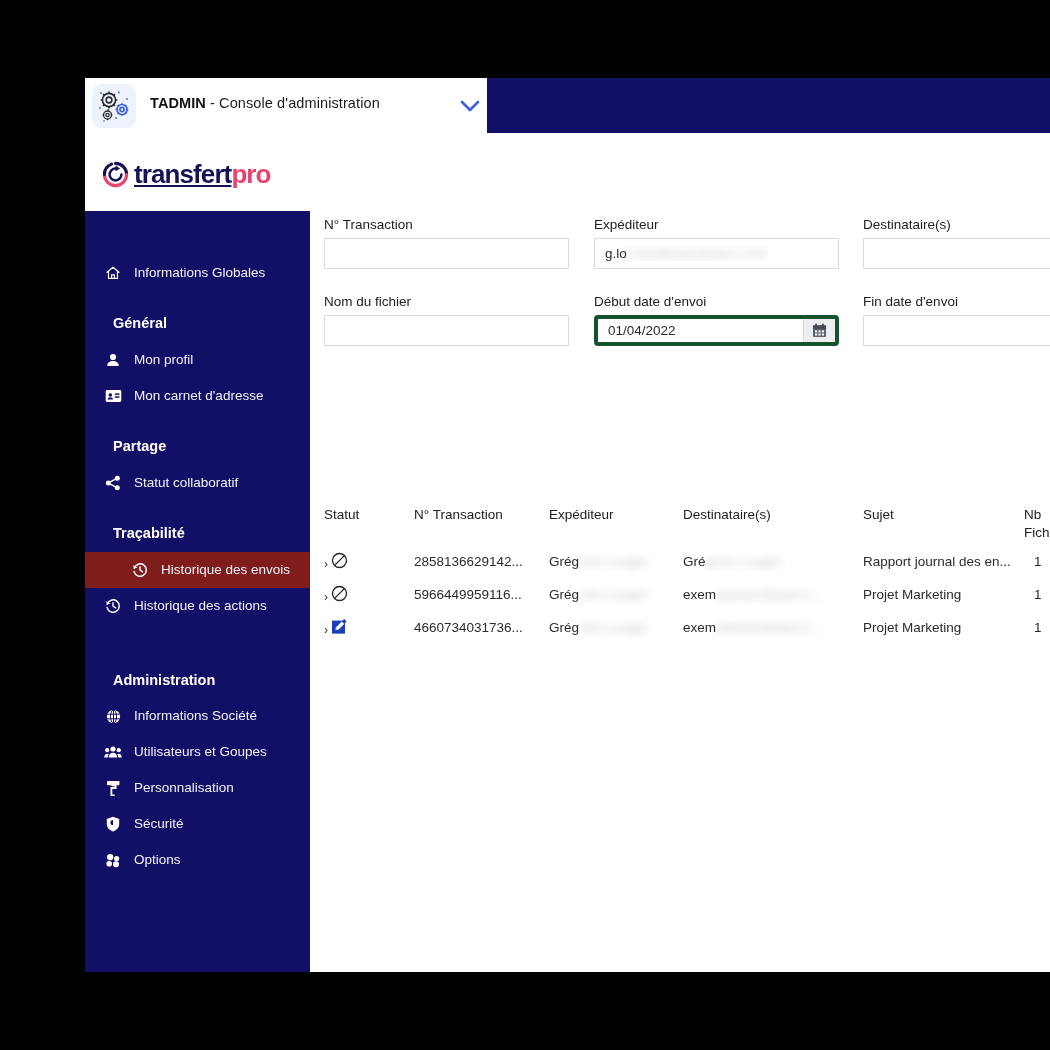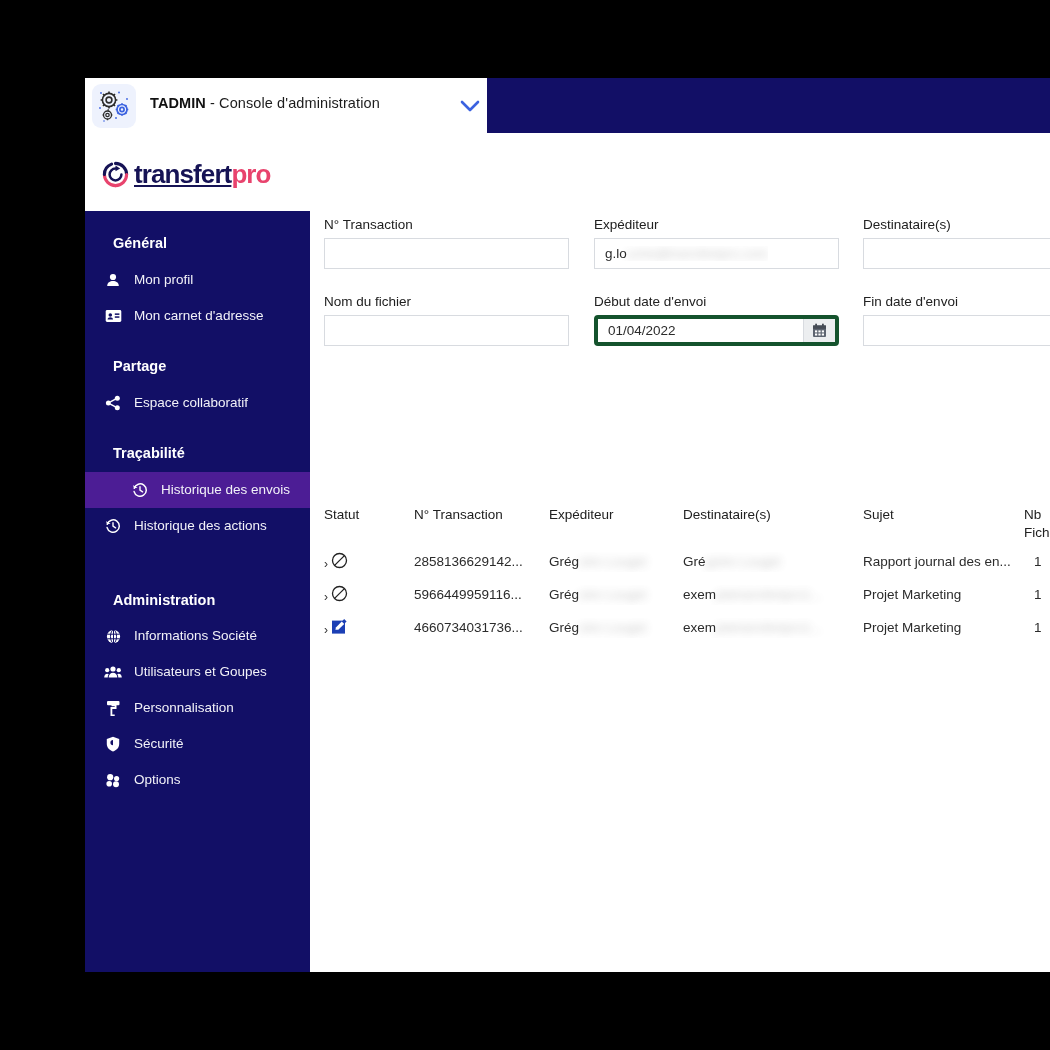--- a/index.html
+++ b/index.html
@@ -98,21 +98,21 @@
     position: relative;
     display: flex;
     align-items: center;
     height: 36px;
     padding-left: 17px;
     font-size: 13.5px;
     color: #f2f2f8;
     cursor: pointer;
     white-space: nowrap;
   }
-  .nav-item.active { background: #4c1d95; padding-left: 44px; }
+  .nav-item.active { background: #7f1d1d; padding-left: 44px; }
   .nav-ico {
     width: 22px;
     min-width: 22px;
     margin-right: 10px;
     display: flex;
     align-items: center;
     justify-content: center;
     color: #ffffff;
   }
   .nav-ico svg { display: block; }
@@ -285,20 +285,28 @@
           <path d="M2.4 13.5 A11.1 11.1 0 0 1 9.6 3.1" fill="none" stroke="#161355" stroke-width="3.1" stroke-linecap="round"></path>
           <path d="M13.5 7.6 A5.9 5.9 0 1 0 19.4 13.5" fill="none" stroke="#161355" stroke-width="2.5" stroke-linecap="round"></path>
           <path d="M13.5 4.6 L18.2 7.4 L13.5 10.2 Z" fill="#161355"></path>
         </svg>
       </span>
       <span id="logo-text"><span class="logo-t1">transfert</span><span class="logo-t2">pro</span></span>
     </div>
 
     <div id="sidebar">
 
+      <div class="nav-item" style="margin-top:44px">
+        <span class="nav-ico">
+          <svg width="16" height="16" viewBox="0 0 16 16">
+              <path d="M2 7.3 L8 2.3 L14 7.3 M3.5 6.4 V13.4 H12.5 V6.4 M6.6 13.4 V9.9 H9.4 V13.4" fill="none" stroke="#ffffff" stroke-width="1.2" stroke-linejoin="round" stroke-linecap="round"></path>
+            </svg>
+        </span>
+        <span class="nav-label">Informations Globales</span>
+      </div>
 
       <div class="nav-group" style="margin-top:24px">Général</div>
 
       <div class="nav-item" style="margin-top:11px">
         <span class="nav-ico">
           <svg width="16" height="16" viewBox="0 0 16 16">
               <circle cx="8" cy="5" r="3.1" fill="#ffffff"></circle>
               <path d="M2.2 14 C2.2 10.4 5 9 8 9 C11 9 13.8 10.4 13.8 14 Z" fill="#ffffff"></path>
             </svg>
         </span>
@@ -322,21 +330,21 @@
 
       <div class="nav-item" style="margin-top:11px">
         <span class="nav-ico">
           <svg width="16" height="16" viewBox="0 0 16 16">
               <circle cx="12.3" cy="3.2" r="2.5" fill="#ffffff"></circle>
               <circle cx="3.4" cy="8" r="2.5" fill="#ffffff"></circle>
               <circle cx="12.3" cy="12.8" r="2.5" fill="#ffffff"></circle>
               <path d="M5.3 6.9 L10.5 4.2 M5.3 9.1 L10.5 11.8" stroke="#ffffff" stroke-width="1.5"></path>
             </svg>
         </span>
-        <span class="nav-label">Espace collaboratif</span>
+        <span class="nav-label">Statut collaboratif</span>
       </div>
 
       <div class="nav-group" style="margin-top:24px">Traçabilité</div>
 
       <div class="nav-item active" style="margin-top:11px">
         <span class="nav-ico">
           <svg width="16" height="16" viewBox="0 0 16 16">
               <path d="M2.2 6.2 A6.2 6.2 0 1 1 2.1 9.6" fill="none" stroke="#ffffff" stroke-width="1.5" stroke-linecap="round"></path>
               <path d="M1 3.2 L2.2 6.6 L5.6 5.4" fill="#ffffff"></path>
               <path d="M8 4.7 V8.2 L10.6 9.8" fill="none" stroke="#ffffff" stroke-width="1.4" stroke-linecap="round"></path>

